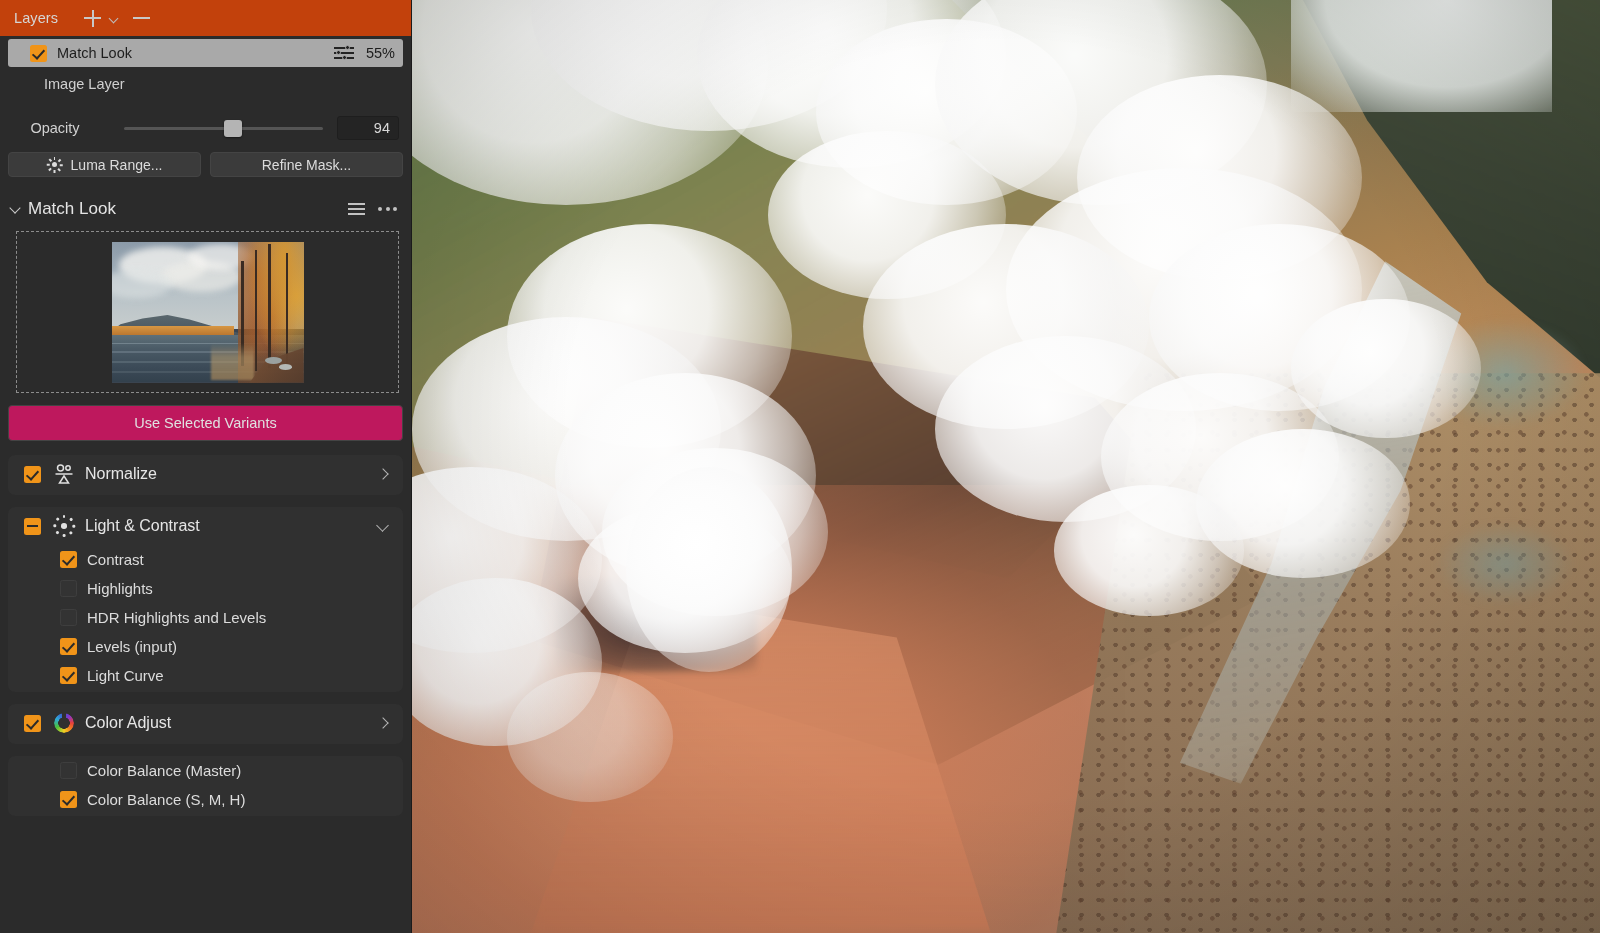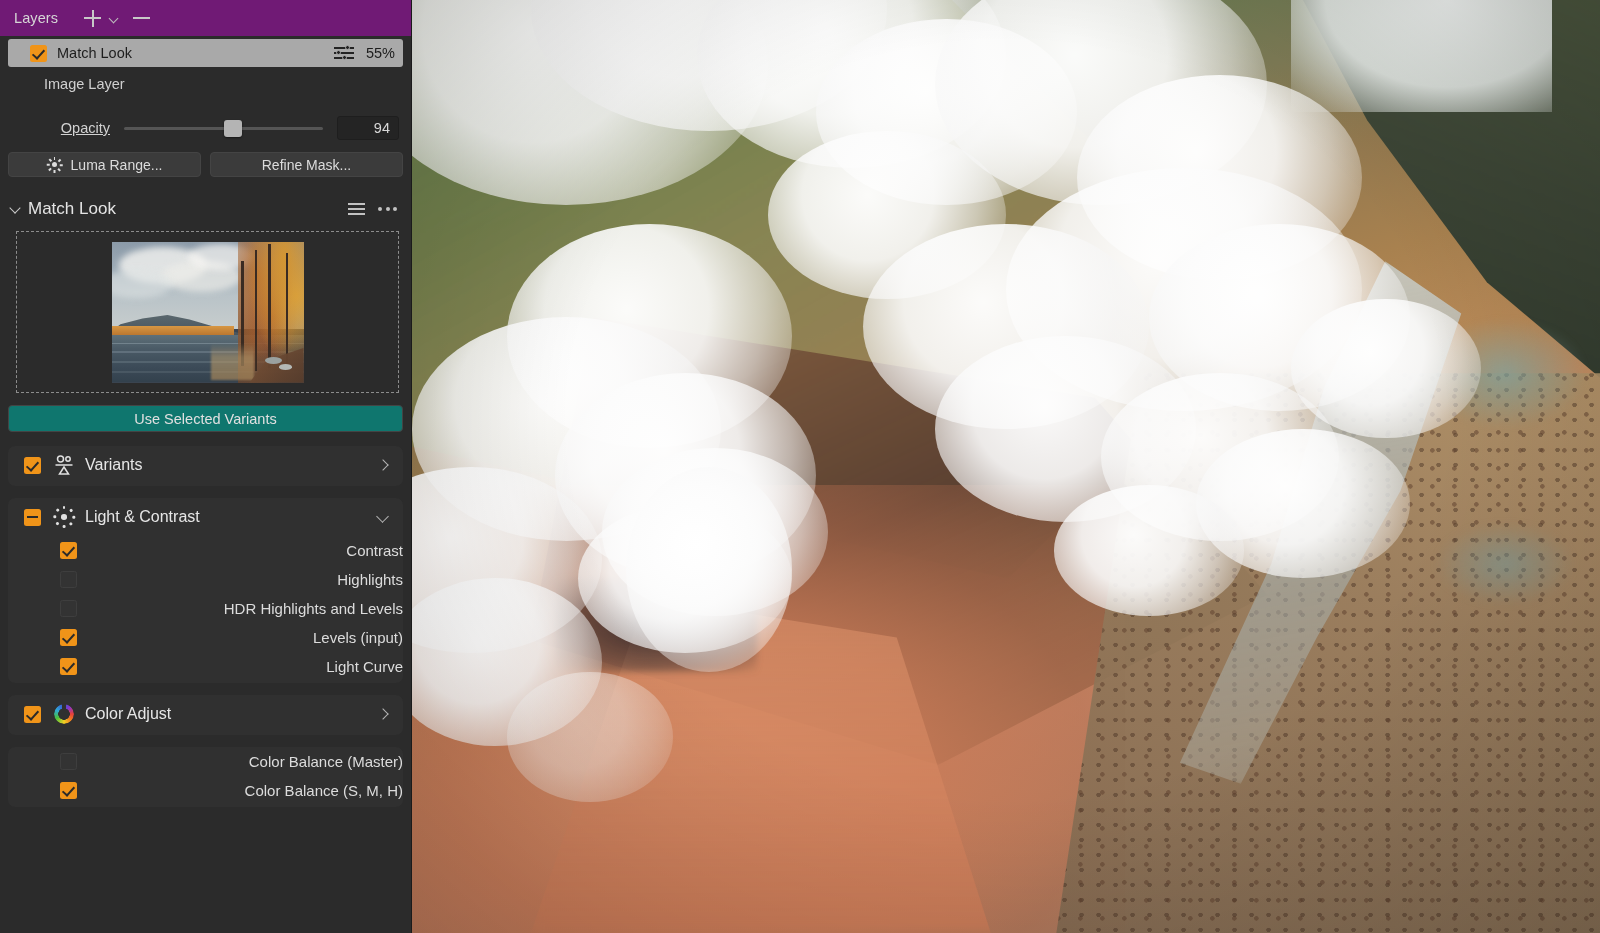--- a/index.html
+++ b/index.html
@@ -20,21 +20,21 @@
     overflow: hidden;
     border-right: 1px solid #1b1b1b;
   }
 
   
   .layers-header {
     height: 36px;
     display: flex; align-items: center;
     padding: 0 14px;
     gap: 14px;
-    background: #701a75;
+    background: #c2410c;
   }
   .layers-title { color: #d6d6d6; font-size: 14.5px; letter-spacing: .1px; }
   .hdr-btn { display: flex; align-items: center; cursor: pointer; }
   .plus-grp { gap: 5px; margin-left: 12px; }
   .ico-plus { width: 17px; height: 17px; position: relative; display: inline-block; }
   .ico-plus::before, .ico-plus::after {
     content: ""; position: absolute; background: #c8c8c8;
   }
   .ico-plus::before { left: 0; top: 7.5px; width: 17px; height: 2px; }
   .ico-plus::after { top: 0; left: 7.5px; width: 2px; height: 17px; }
@@ -98,21 +98,21 @@
   .layer-sub {
     color: #cfcfcf; font-size: 14.5px;
     padding: 9px 0 0 44px;
   }
 
   
   .opacity-row {
     display: flex; align-items: center;
     margin-top: 24px; padding: 0 12px 0 0;
   }
-  .op-label { color: #d2d2d2; font-size: 14.5px; width: 110px; text-align: right; text-decoration: underline; }
+  .op-label { color: #d2d2d2; font-size: 14.5px; width: 110px; text-align: center; }
   .op-track {
     flex: 1; height: 3px; background: #555; margin: 0 14px;
     position: relative; border-radius: 2px;
   }
   .op-thumb {
     position: absolute; top: -7px; left: 54%;
     width: 18px; height: 17px; background: #b4b4b4;
     border-radius: 3px; box-shadow: 0 1px 2px rgba(0,0,0,.5);
     cursor: pointer;
   }
@@ -214,22 +214,22 @@
     clip-path: polygon(22% 100%, 46% 40%, 100% 6%, 100% 100%);
   }
   .th-rock { position:absolute; border-radius: 50%; background: #9aa1a0; }
   .th-reeds {
     position:absolute; right: 26%; bottom: 2%; width: 22%; height: 26%;
     background: linear-gradient(180deg, rgba(190,160,110,0) 0%, rgba(190,160,110,.55) 40%, rgba(160,130,88,.75) 100%);
     filter: blur(1px);
   }
 
   .wide-btn {
-    margin: 12px 8px 0 8px; height: 27px;
-    background: #0f766e; border: 1px solid #444; border-radius: 4px;
+    margin: 12px 8px 0 8px; height: 36px;
+    background: #be185d; border: 1px solid #444; border-radius: 4px;
     color: #e0e0e0; font-size: 14.5px;
     display:flex; align-items:center; justify-content:center; cursor:pointer;
   }
 
   
   .groups { padding: 14px 8px 0 8px; }
   .group {
     background: #303030; border-radius: 7px;
     margin-bottom: 12px; padding: 0 0 2px 0;
   }
@@ -247,21 +247,21 @@
     transform: rotate(-45deg);
   }
   .chev-d { width: 13px; height: 11px; position: relative; }
   .chev-d::before {
     content:""; position:absolute; left:1.5px; top:0px;
     width: 8px; height: 8px;
     border-right: 1.8px solid #b5b5b5; border-bottom: 1.8px solid #b5b5b5;
     transform: rotate(45deg);
   }
   .sub-item {
-    display:flex; align-items:center; height: 29px; padding-left: 52px; cursor:pointer;justify-content:space-between;
+    display:flex; align-items:center; height: 29px; padding-left: 52px; cursor:pointer;
   }
   .sub-label { color: #dcdcdc; font-size: 15px; margin-left: 10px; }
 
   
   .ico-norm circle, .ico-norm path, .ico-norm line { stroke: #e0e0e0; fill: none; }
 
   
   .burst-dot {
     position:absolute; width: 2.6px; height: 2.6px; border-radius:50%;
     background:#e0e0e0; left: 9.7px; top: 0px; transform-origin: 1.3px 11px;
@@ -494,21 +494,21 @@
         <div class="grp-head">
           <span class="cbx on"></span>
           <span class="grp-ico">
             <svg width="22" height="22" viewBox="0 0 22 22" class="ico-norm">
               <circle cx="7.5" cy="5" r="3" stroke-width="1.5"></circle>
               <circle cx="15" cy="5" r="2.2" stroke-width="1.5"></circle>
               <line x1="2.5" y1="11" x2="19.5" y2="11" stroke-width="1.5"></line>
               <path d="M11 13 L15.5 20 L6.5 20 Z" stroke-width="1.5"></path>
             </svg>
           </span>
-          <span class="grp-label">Variants</span>
+          <span class="grp-label">Normalize</span>
           <span class="chev-r"></span>
         </div>
       </div>
 
       <div class="group">
         <div class="grp-head">
           <span class="cbx mixed"></span>
           <span class="grp-ico">
             <span class="burst-core"></span>
             <span class="burst-dot" style="transform:rotate(0deg)"></span>

